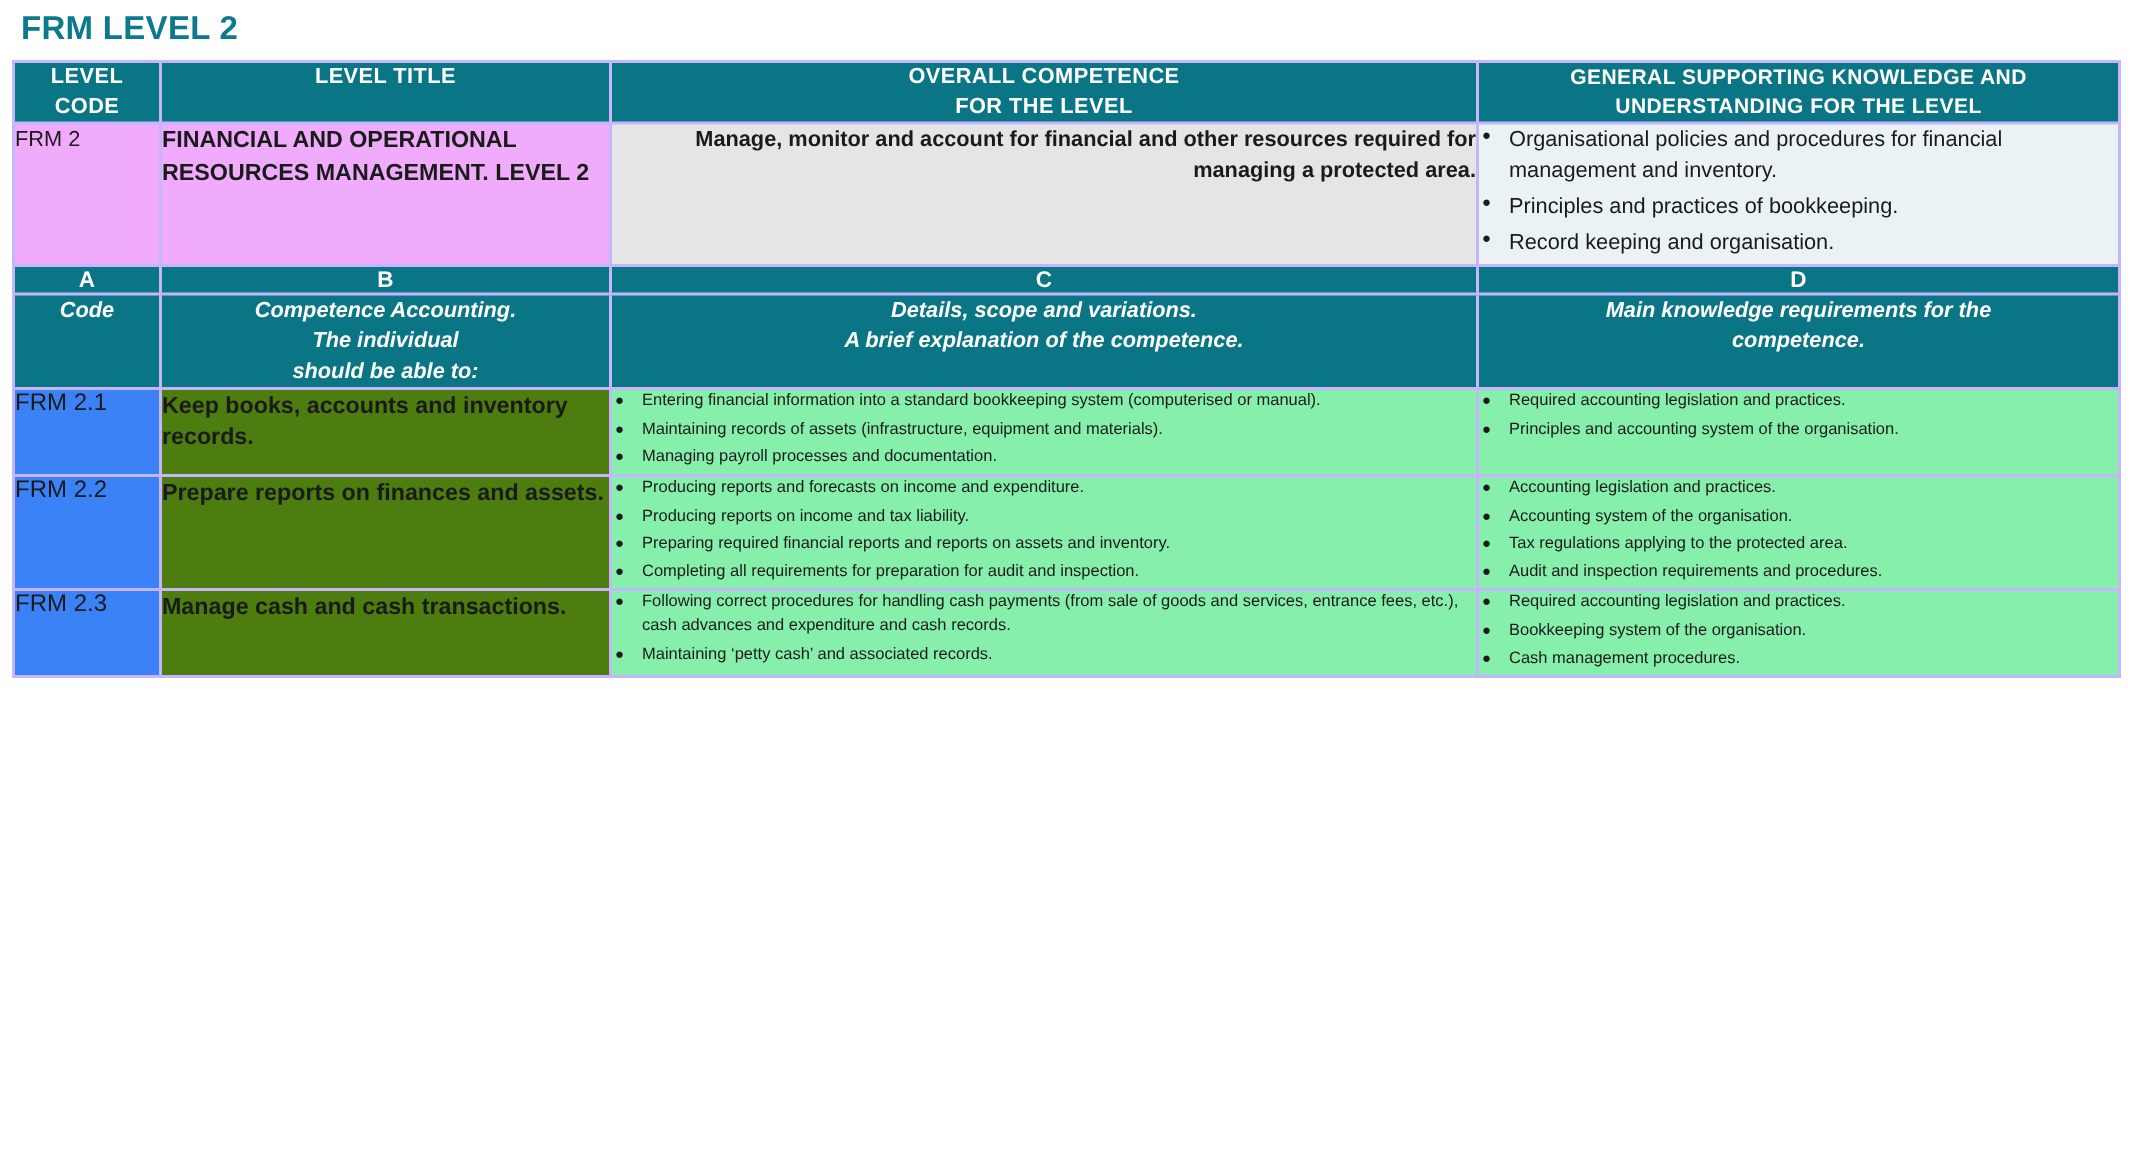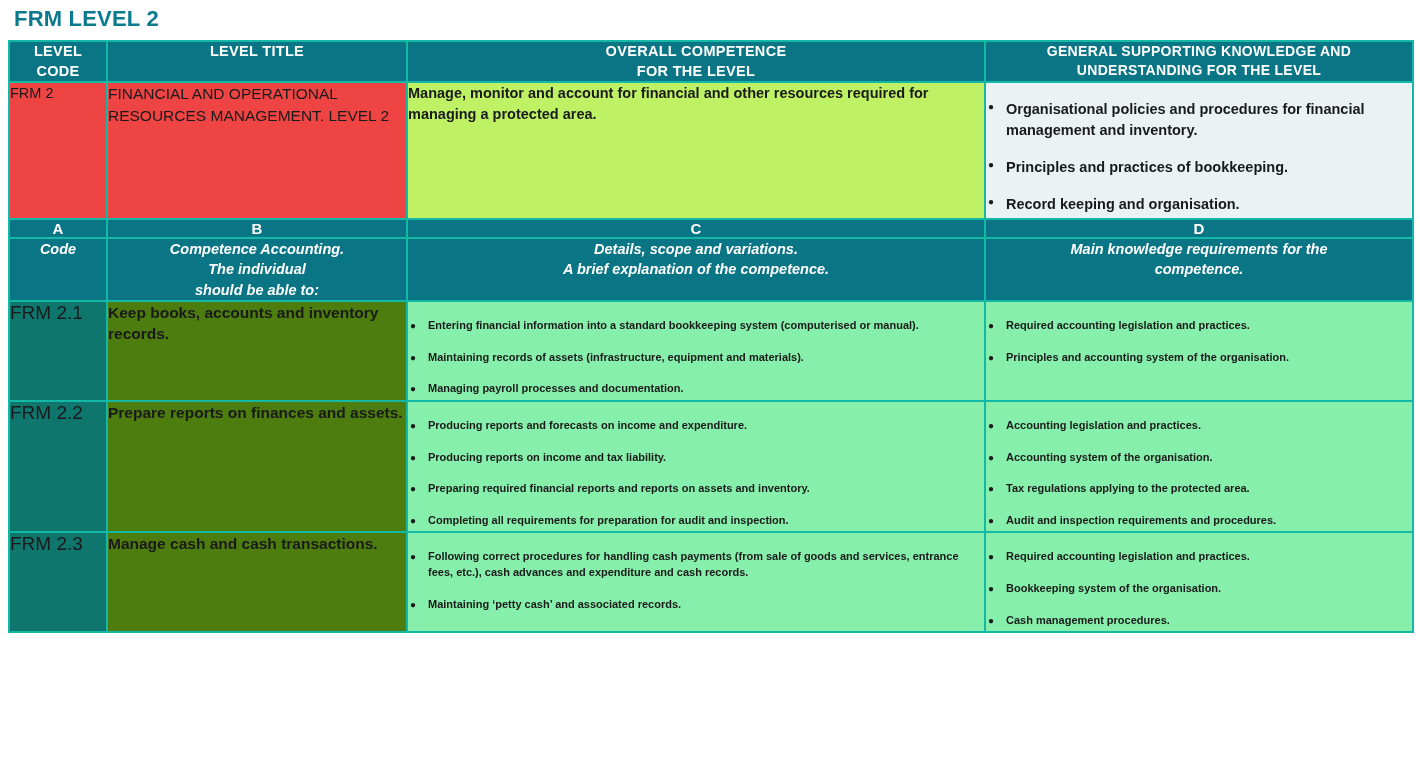--- a/index.html
+++ b/index.html
@@ -29,21 +29,21 @@
     padding: 6px 0 8px 6px;
     margin: 0;
   }
   table.matrix {
     border-collapse: collapse;
     width: 1404px;
     table-layout: fixed;
   }
   table.matrix td, table.matrix th {
     vertical-align: top;
-    border: 2px solid #14b8a6;
+    border: 2px solid #c4b5fd;
     padding: 0;
   }
   .c-code  { width: 98px; }
   .c-title { width: 300px; }
   .c-det   { width: 578px; }
   .c-know  { width: 428px; }
 
   
   .hdr {
     background: #0a7585;
@@ -52,34 +52,35 @@
     font-weight: bold;
     font-size: 14.5px;
     line-height: 1.35;
     padding: 13px 10px;
     letter-spacing: 0.3px;
   }
   .hdr.small { font-size: 14px; }
 
   
   .lvl-cell {
-    background: #ef4444;
+    background: #f0abfc;
     padding: 12px 12px 22px 12px;
     font-size: 14.5px;
     line-height: 1.42;
   }
   .lvl-cell.code { font-weight: normal; }
-  .lvl-cell.title { font-weight: normal; font-size: 15.5px; line-height: 1.38; }
+  .lvl-cell.title { font-weight: bold; font-size: 15.5px; line-height: 1.38; }
 
   .lvl-overall {
-    background: #bef264;
+    background: #e5e5e5;
     padding: 12px 14px 22px 14px;
     font-size: 14.5px;
     font-weight: bold;
     line-height: 1.45;
+    text-align: right;
   }
   .lvl-know {
     background: #eaf2f4;
     padding: 12px 14px 22px 14px;
     font-size: 14.5px;
     line-height: 1.45;
   }
 
   
   .letter {
@@ -98,23 +99,23 @@
     text-align: center;
     font-style: italic;
     font-weight: bold;
     font-size: 14.5px;
     line-height: 1.4;
     padding: 12px 10px;
   }
 
   
   .cell-code {
-    background: #0f766e;
+    background: #3b82f6;
     padding: 11px 10px 14px 10px;
-    font-size: 19px;
+    font-size: 16px;
   }
   .cell-stmt {
     background: #4d7c0f;
     padding: 11px 12px 14px 12px;
     font-size: 15.5px;
     font-weight: bold;
     line-height: 1.38;
   }
   .cell-det, .cell-know {
     background: #86efac;
@@ -123,22 +124,21 @@
     line-height: 1.42;
   }
   ul.bul {
     list-style: none;
     margin: 0;
     padding: 0;
   }
   ul.bul li {
     position: relative;
     padding-left: 20px;
-    margin: 16px 0 3px 0;
-    font-weight: bold;
+    margin: 0 0 3px 0;
   }
   ul.bul li:before {
     content: "\25CF";
     position: absolute;
     left: 2px;
     top: -1px;
     font-size: 10px;
     line-height: 1.7;
     color: #1a1a1a;
   }

